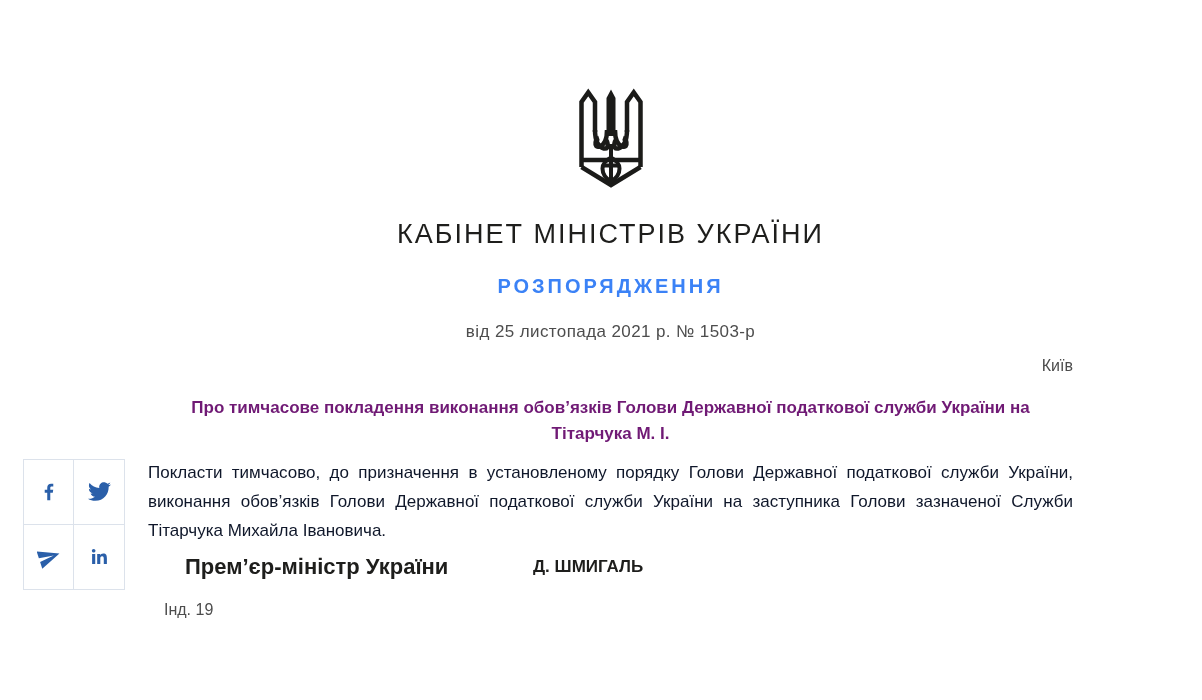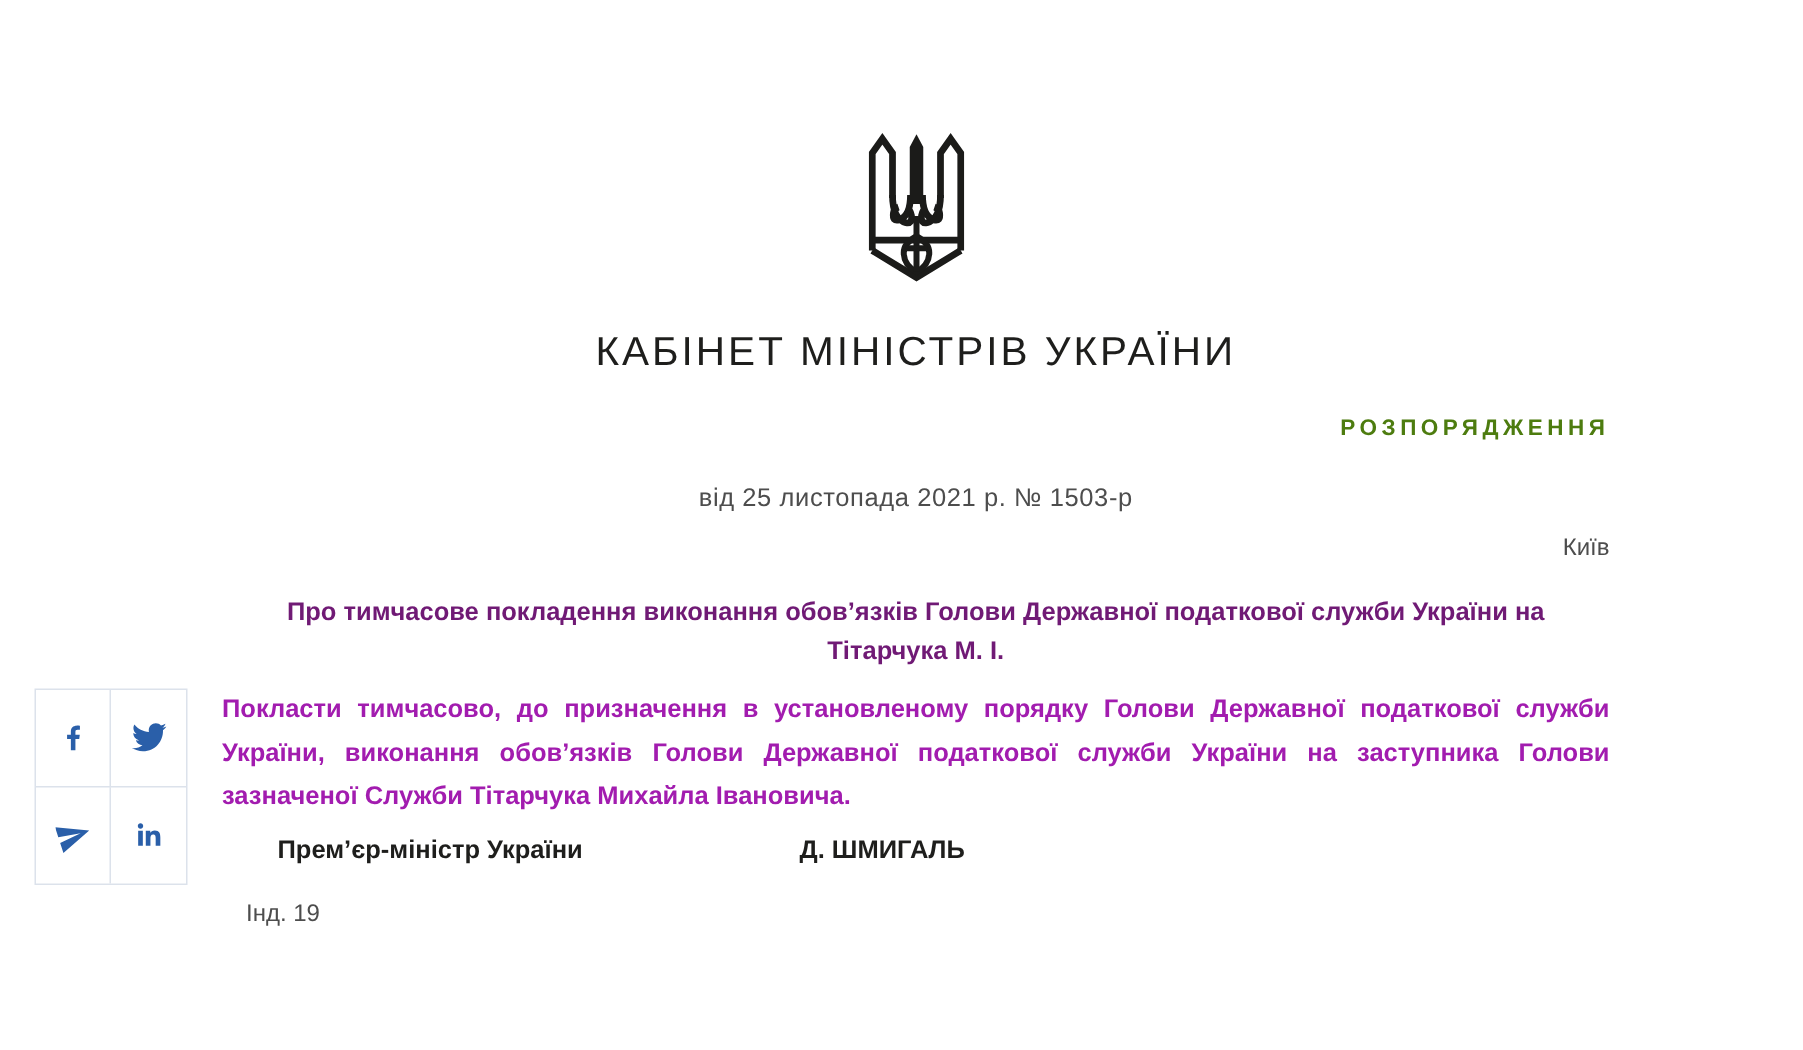--- a/index.html
+++ b/index.html
@@ -16,47 +16,47 @@
 
   .emblem-wrap { position: absolute; top: 88px; left: 0; right: 0; display: flex; justify-content: center; }
 
   .org-name {
     position: absolute; top: 219px; left: 0; right: 0;
     text-align: center; font-size: 27px; line-height: 30px;
     letter-spacing: 2px; color: #1e1e1c; font-weight: 400;
   }
   .doc-type {
     position: absolute; top: 276px; left: 0; right: 0;
-    text-align: right; font-size: 15px; line-height: 20px;
-    letter-spacing: 3px; color: #4d7c0f; font-weight: 700;
+    text-align: center; font-size: 20px; line-height: 20px;
+    letter-spacing: 3px; color: #3b82f6; font-weight: 700;
   }
   .date-line {
     position: absolute; top: 322px; left: 0; right: 0;
     text-align: center; font-size: 17px; line-height: 20px;
     letter-spacing: 0.4px; color: #4d4d4d; font-weight: 400;
   }
   .city {
     position: absolute; top: 357px; left: 0; right: 0;
     text-align: right; font-size: 16px; line-height: 18px;
     color: #4d4d4d; font-weight: 400;
   }
   .doc-title {
     position: absolute; top: 395px; left: 0; right: 0;
     text-align: center; font-size: 17px; line-height: 26px;
     color: #701a75; font-weight: 700;
   }
   .doc-title .inner { max-width: 850px; margin: 0 auto; }
   .body-text {
     position: absolute; top: 458px; left: 0; width: 925px;
     font-size: 17px; line-height: 29px;
-    color: #a21caf; text-align: justify; font-weight: 700;
+    color: #0f172a; text-align: justify; font-weight: 400;
   }
   .sig-position {
     position: absolute; top: 557px; left: 37px;
-    font-size: 17px; line-height: 20px; font-weight: 700; color: #1e1e1c;
+    font-size: 22px; line-height: 20px; font-weight: 700; color: #1e1e1c;
   }
   .sig-name {
     position: absolute; top: 557px; left: 385px;
     font-size: 17px; line-height: 20px; font-weight: 700; color: #1e1e1c;
   }
   .index-note {
     position: absolute; top: 600px; left: 0;
     font-size: 16px; line-height: 19px; color: #4d4d4d; margin-left: 16px;
   }
 

